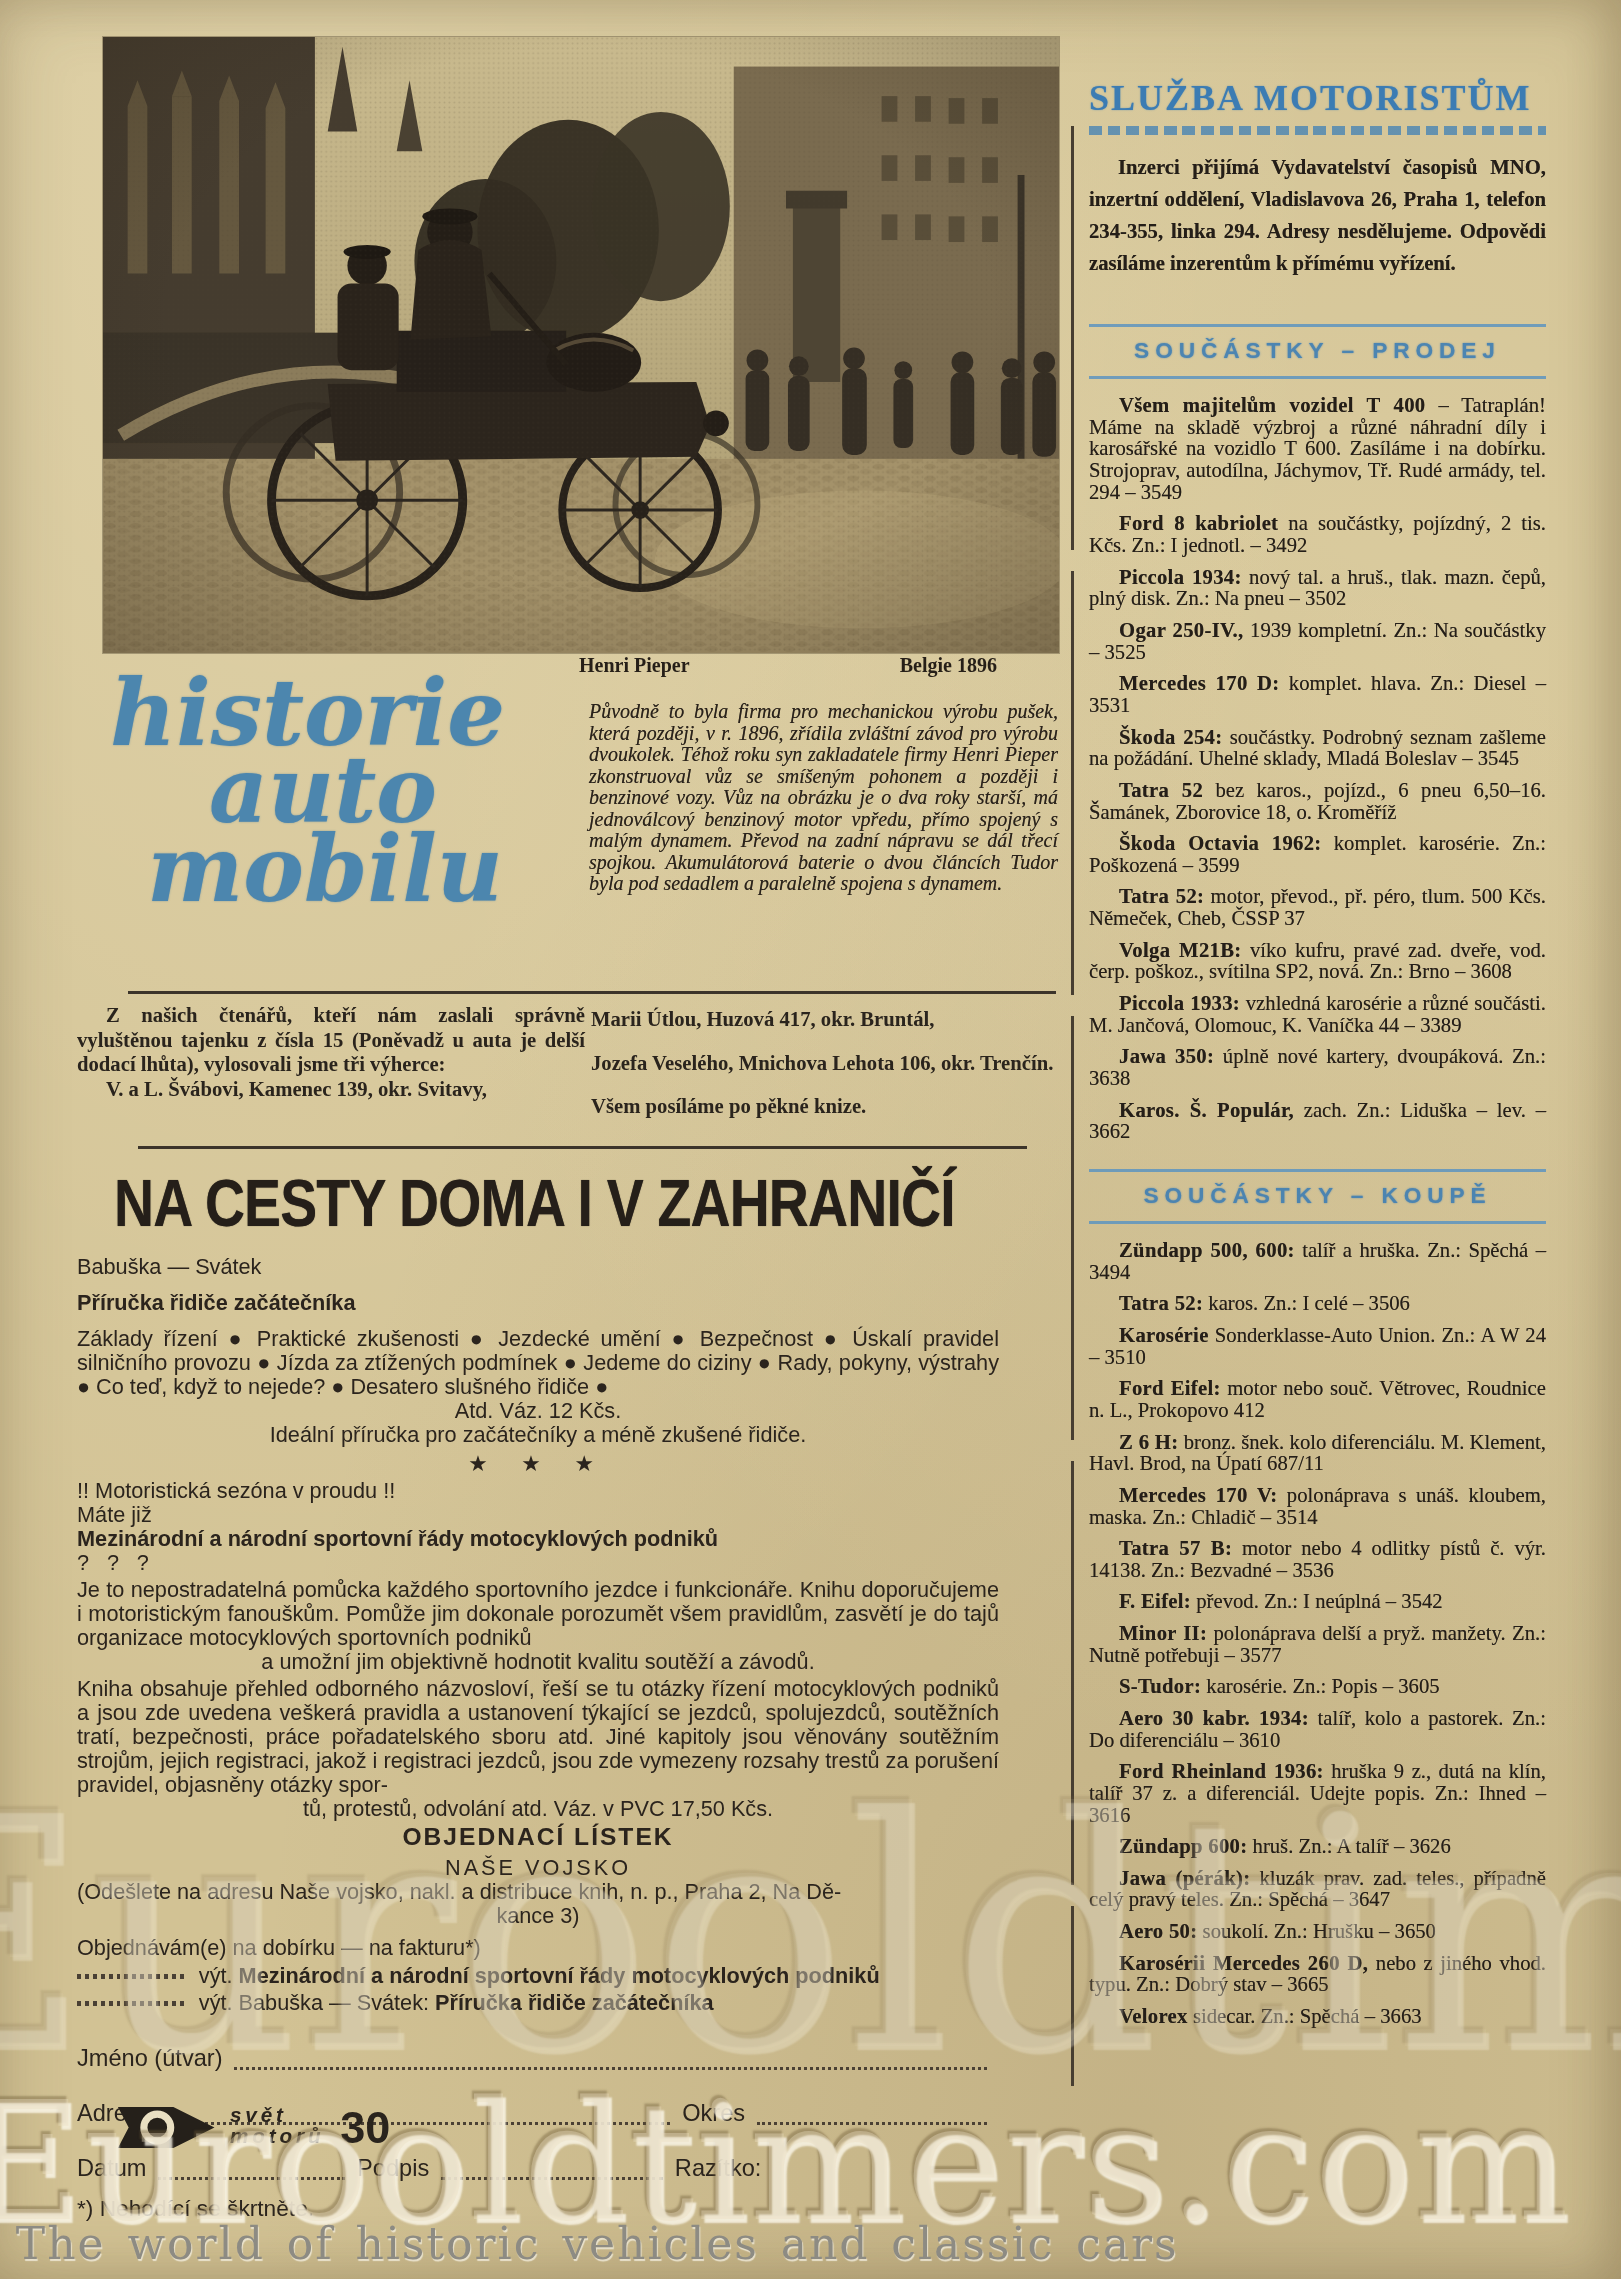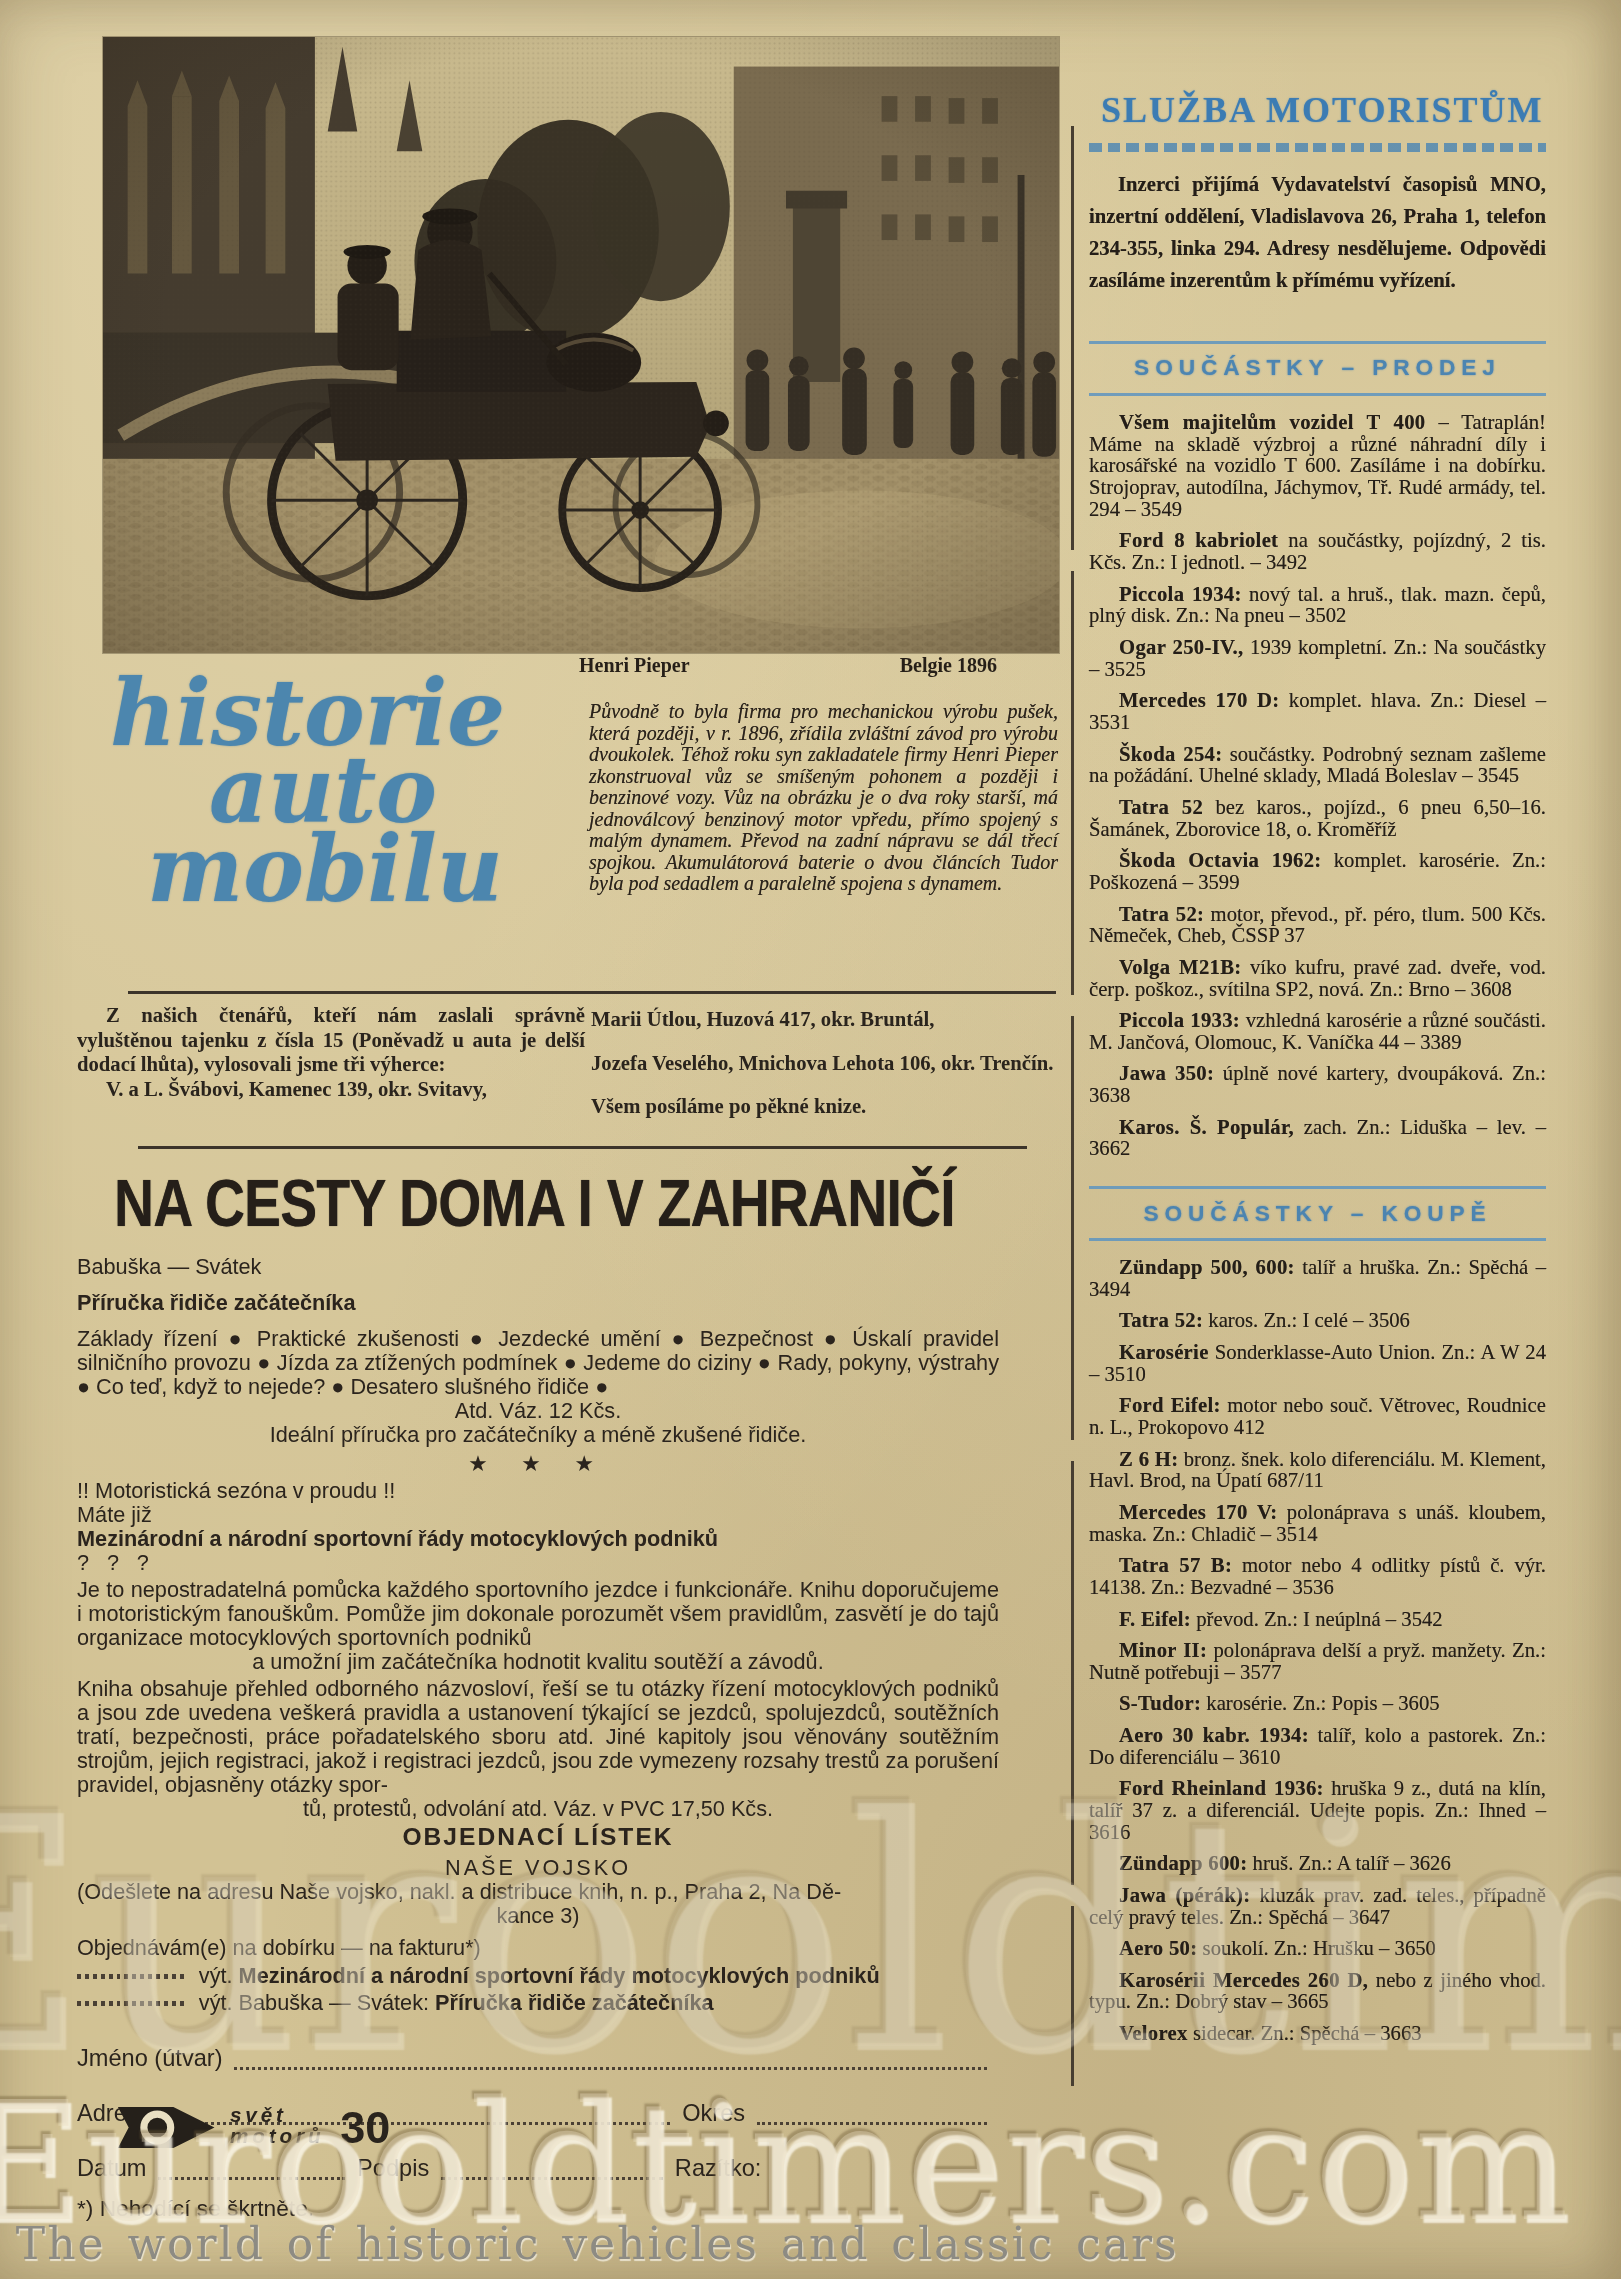--- a/index.html
+++ b/index.html
@@ -83,21 +83,21 @@
   .logo-text{display:flex;flex-direction:column;margin-left:7.9px;margin-top:-3.9px;
              font-family:"Liberation Sans",sans-serif;font-style:italic;font-weight:bold;
              font-size:20.7px;line-height:20.7px;letter-spacing:3.9px;color:#2a241d;}
   .pageno{font-family:"Liberation Sans",sans-serif;font-weight:bold;font-size:45px;
           margin-left:15.8px;color:#2a241d;}
 
   
   .vdivider{position:absolute;left:1071px;top:126px;width:3px;height:1960px;
             background:repeating-linear-gradient(180deg,#473e31 0 424px,rgba(0,0,0,0) 424px 445px);}
   .rightcol{position:absolute;left:1089px;top:77px;width:457px;color:#241e18;}
-  .svc-title{margin:12px;color:#3c7cb3;font-weight:bold;font-size:36px;letter-spacing:2px;
+  .svc-title{margin:0;color:#3c7cb3;font-weight:bold;font-size:36px;letter-spacing:2px;
              white-space:nowrap;text-shadow:0 0 1.5px rgba(60,124,179,.7);}
   .svc-dashes{height:8.9px;margin:6.9px 0 15.8px;opacity:.8;
               background:repeating-linear-gradient(90deg,#4884b4 0 12.8px,rgba(0,0,0,0) 12.8px 18.7px);}
   .svc-intro{font-weight:bold;font-size:20.7px;line-height:32px;text-align:justify;
              text-indent:1.4em;text-shadow:0 0 0.4px rgba(36,30,24,.6);}
   .sec-header{margin:45px 0 15.8px;}
   .sec-header.second{margin-top:25.6px;}
   .sec-rule{height:3px;background:#5d94bf;opacity:.85;}
   .sec-text{text-align:center;color:#3e7eb4;font-family:"Liberation Sans",sans-serif;
             font-weight:bold;font-size:22.7px;letter-spacing:5.9px;padding:10.8px 0 11.8px;
@@ -260,21 +260,21 @@
     <p class="booktitle b1">Příručka řidiče začátečníka</p>
     <p class="just">Základy řízení ● Praktické zkušenosti ● Jezdecké umění ● Bezpečnost ● Úskalí pravidel silničního provozu ● Jízda za ztížených podmínek ● Jedeme do ciziny ● Rady, pokyny, výstrahy ● Co teď, když to nejede? ● Desatero slušného řidiče ●</p>
     <p class="center">Atd. Váz. 12 Kčs.</p>
     <p class="center">Ideální příručka pro začátečníky a méně zkušené řidiče.</p>
     <p class="center stars">★ ★ ★</p>
     <p>!! Motoristická sezóna v proudu !!</p>
     <p>Máte již</p>
     <p class="booktitle">Mezinárodní a národní sportovní řády motocyklových podniků</p>
     <p class="qqq">? ? ?</p>
     <p class="just">Je to nepostradatelná pomůcka každého sportovního jezdce i funkcionáře. Knihu doporučujeme i motoristickým fanouškům. Pomůže jim dokonale porozumět všem pravidlům, zasvětí je do tajů organizace motocyklových sportovních podniků</p>
-    <p class="center">a umožní jim začátečníka hodnotit kvalitu soutěží a závodů.</p>
+    <p class="center">a umožní jim objektivně hodnotit kvalitu soutěží a závodů.</p>
     <p class="just p-top">Kniha obsahuje přehled odborného názvosloví, řeší se tu otázky řízení motocyklových podniků a jsou zde uvedena veškerá pravidla a ustanovení týkající se jezdců, spolujezdců, soutěžních tratí, bezpečnosti, práce pořadatelského sboru atd. Jiné kapitoly jsou věnovány soutěžním strojům, jejich registraci, jakož i registraci jezdců, jsou zde vymezeny rozsahy trestů za porušení pravidel, objasněny otázky spor-</p>
     <p class="center">tů, protestů, odvolání atd. Váz. v PVC 17,50 Kčs.</p>
     <p class="center booktitle order-title">OBJEDNACÍ LÍSTEK</p>
     <p class="center pub">NAŠE VOJSKO</p>
     <p class="just">(Odešlete na adresu Naše vojsko, nakl. a distribuce knih, n. p., Praha 2, Na Dě-</p>
     <p class="center">kance 3)</p>
     <p class="order-line">Objednávám(e) na dobírku — na fakturu*)</p>
     <p class="order-item">
       <span class="leader"></span><span>výt.</span>
       <b>Mezinárodní a národní sportovní řády motocyklových podniků</b>

